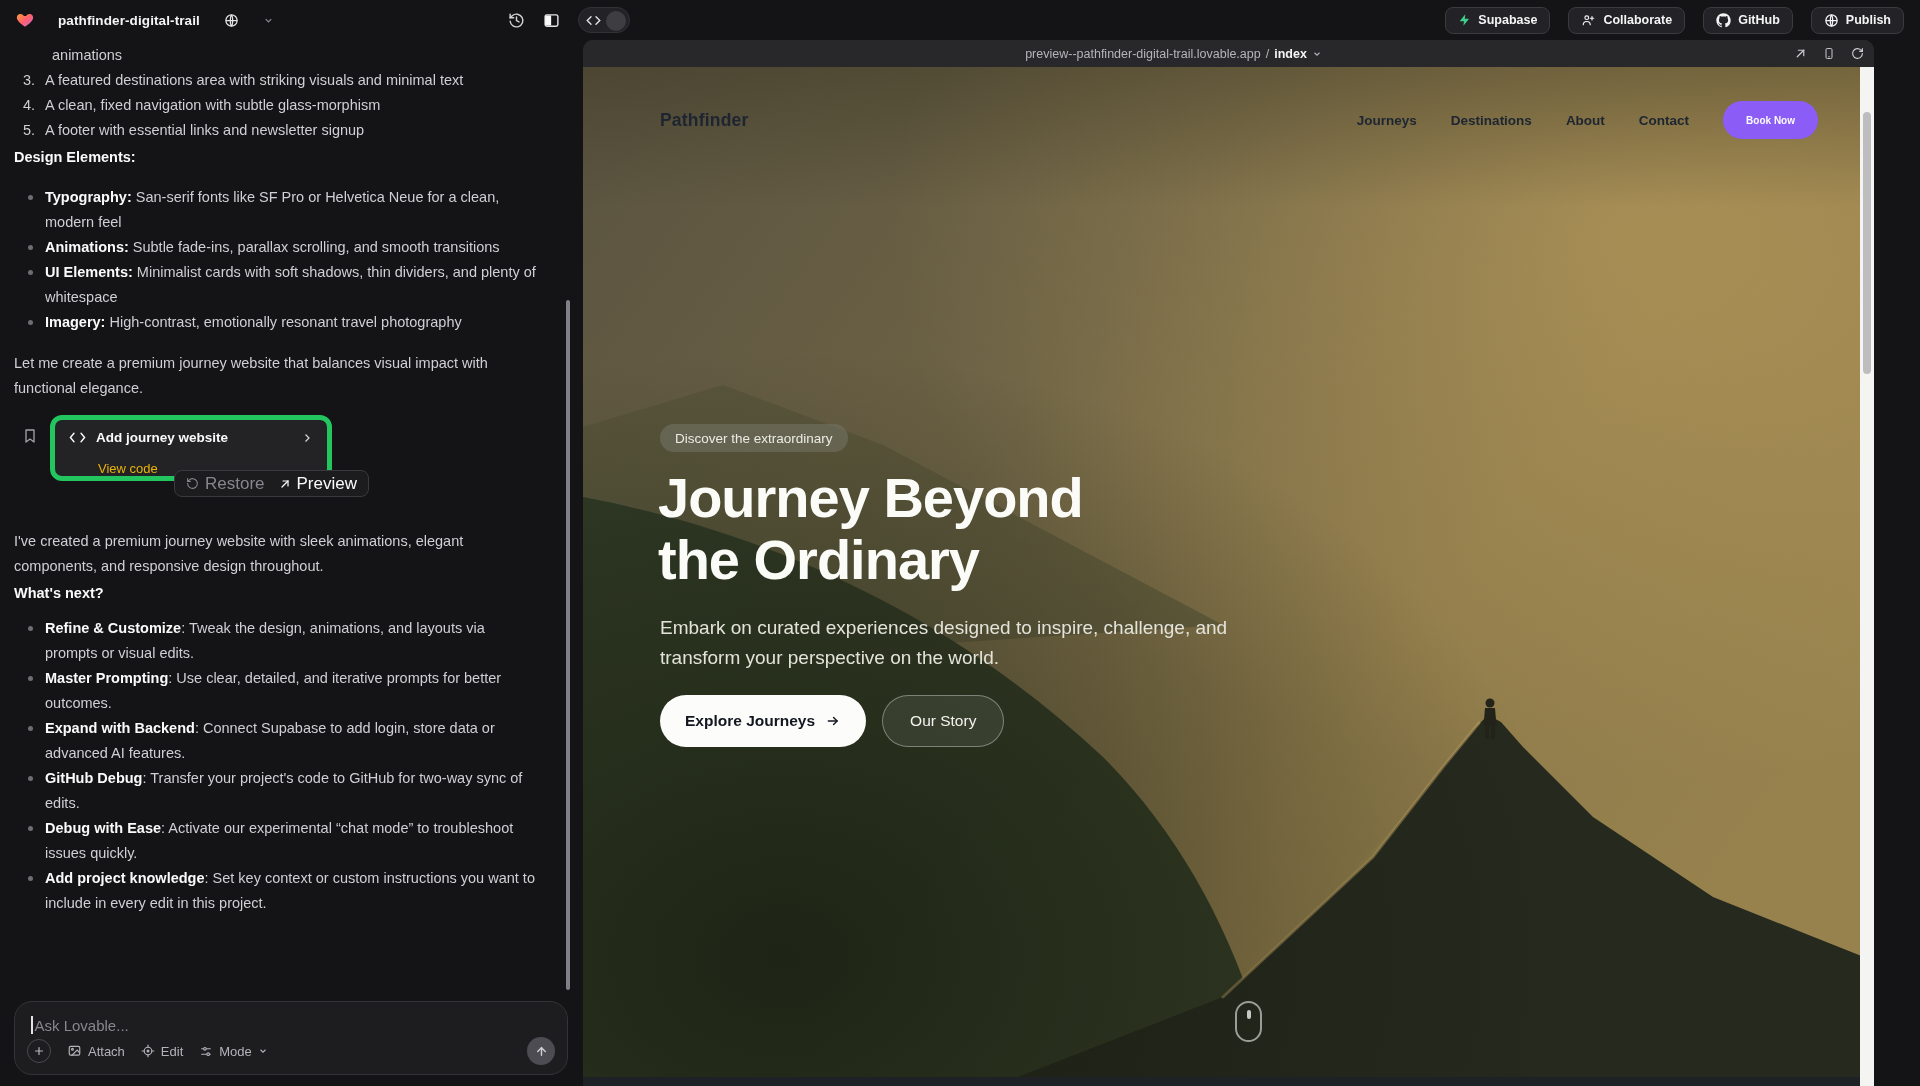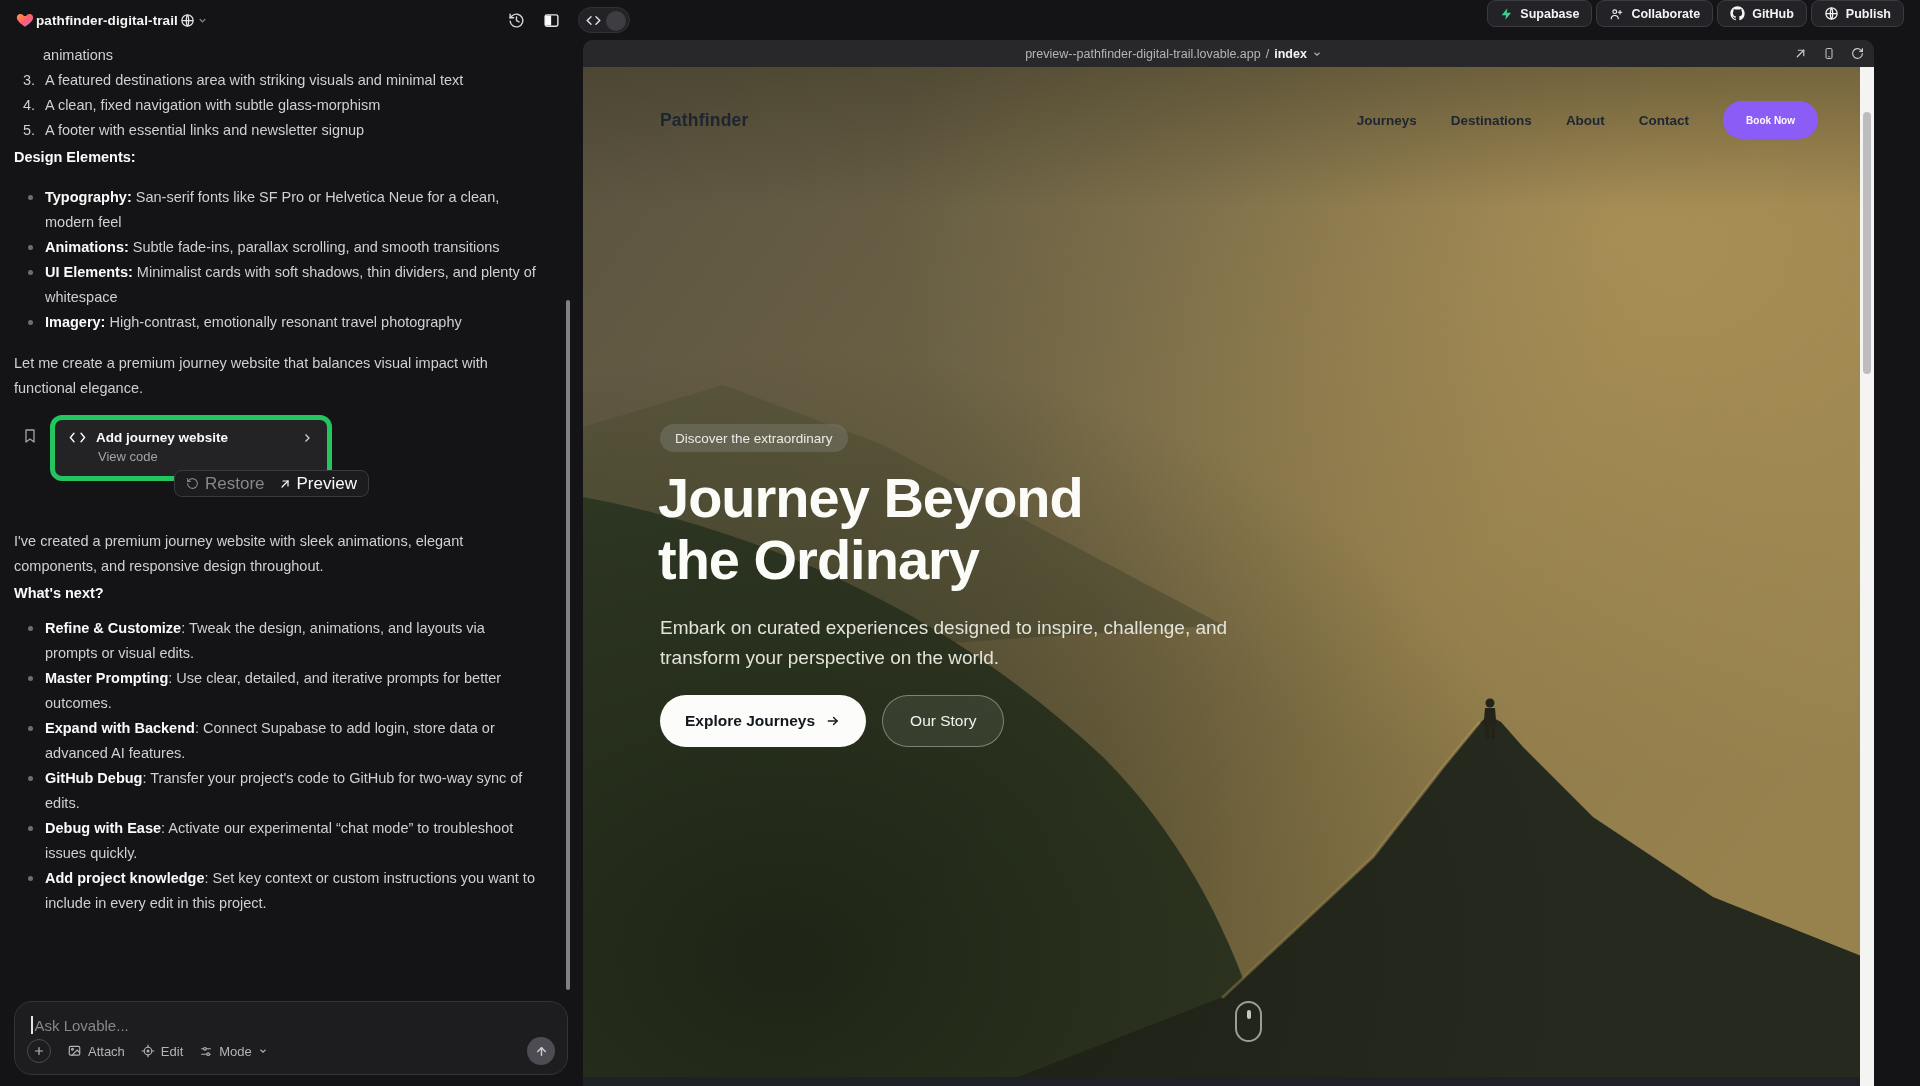--- a/index.html
+++ b/index.html
@@ -1,60 +1,60 @@
 <!DOCTYPE html>
 <html><head>
 <meta charset="utf-8">
 <style>
   * { margin:0; padding:0; box-sizing:border-box; }
   html,body { width:1920px; height:1086px; overflow:hidden; background:#141416;
     font-family:"Liberation Sans", sans-serif; }
 
   
   #topbar { position:absolute; left:0; top:0; width:1920px; height:40px; background:#141416; }
-  .tb-left { position:absolute; left:16px; top:0; height:40px; display:flex; align-items:center; gap:2px; }
+  .tb-left { position:absolute; left:16px; top:0; height:40px; display:flex; align-items:center; gap:24px; }
   .proj-name { color:#f4f4f5; font-size:13.5px; font-weight:700; letter-spacing:.1px; }
   .tb-center { position:absolute; left:508px; top:0; height:40px; display:flex; align-items:center; gap:18px; }
-  .tb-right { position:absolute; right:16px; top:0; height:40px; display:flex; align-items:flex-start; gap:4px; }
+  .tb-right { position:absolute; right:16px; top:0; height:40px; display:flex; align-items:center; gap:18px; }
   .tb-btn { display:flex; align-items:center; gap:7px; height:27px; padding:0 12px;
     background:#232327; border:1px solid #3a3a3f; border-radius:8px; color:#f4f4f5;
     font-size:12.5px; font-weight:600; cursor:pointer; }
   .icon { display:inline-flex; align-items:center; justify-content:center; }
   .code-toggle { width:52px; height:26px; background:#232327; border:1px solid #323236;
     border-radius:13px; position:relative; display:flex; align-items:center; }
   .code-toggle .ct-icon { margin-left:7px; }
   .code-toggle .knob { position:absolute; right:3px; top:3px; width:20px; height:20px;
     border-radius:10px; background:#3d3d42; }
 
   
   #chat { position:absolute; left:0; top:40px; width:576px; height:1046px; background:#141416; }
   #chat-scroll { position:absolute; left:0; top:0; right:0; bottom:126px; overflow:hidden;
     padding:3px 30px 0 14px; }
   .chat-text { color:#cfcfd4; font-size:14.5px; line-height:25px; }
   .chat-bold { color:#fafafa; font-weight:700; }
-  .overflow-line { margin-left:29px; }
+  .overflow-line { margin-left:38px; }
   .num-item { display:flex; }
   .num-item .num { width:31px; flex:0 0 31px; text-align:left; padding-left:9px; }
   .sec-head { color:#fafafa; font-weight:700; font-size:14.5px; line-height:25px; margin-top:2px; }
   .bullets { margin-top:15px; }
   .b-item { display:flex; }
   .b-dot { flex:0 0 31px; position:relative; }
   .b-dot::after { content:""; position:absolute; left:14px; top:10px; width:5px; height:5px;
     border-radius:50%; background:#6d6d74; }
   .b-text { flex:1; padding-right:6px; }
   .para { margin-top:16px; max-width:536px; }
 
   
   .artifact-wrap { margin-top:14px; position:relative; height:92px; }
   .bookmark { position:absolute; left:8px; top:12px; color:#a1a1aa; }
   .artifact-card { position:absolute; left:36px; top:0; width:282px; height:66px;
     background:#232326; border:5px solid #22c55e; border-radius:12px; padding:10px 14px 0 14px; cursor:pointer; }
   .ac-row1 { display:flex; align-items:center; gap:10px; }
   .ac-title { color:#fafafa; font-size:13.5px; font-weight:700; flex:1; }
-  .ac-sub { color:#a3a3a3; font-size:13px; margin-left:29px; margin-top:4px; }
+  .ac-sub { color:#eab308; font-size:13px; margin-left:29px; margin-top:16px; }
   .restore-pill { position:absolute; left:160px; top:55px; height:27px; display:flex; align-items:center;
     gap:14px; background:#1c1c1f; border:1px solid #39393e; border-radius:8px; padding:0 11px; }
   .rp-item { display:flex; align-items:center; gap:6px; font-size:17px; font-weight:400; cursor:pointer; }
   .rp-restore { color:#86868d; }
   .rp-preview { color:#fafafa; }
 
   
   .chat-sb { position:absolute; right:6px; top:260px; width:4px; height:690px;
     background:#808087; border-radius:2px; }
 

